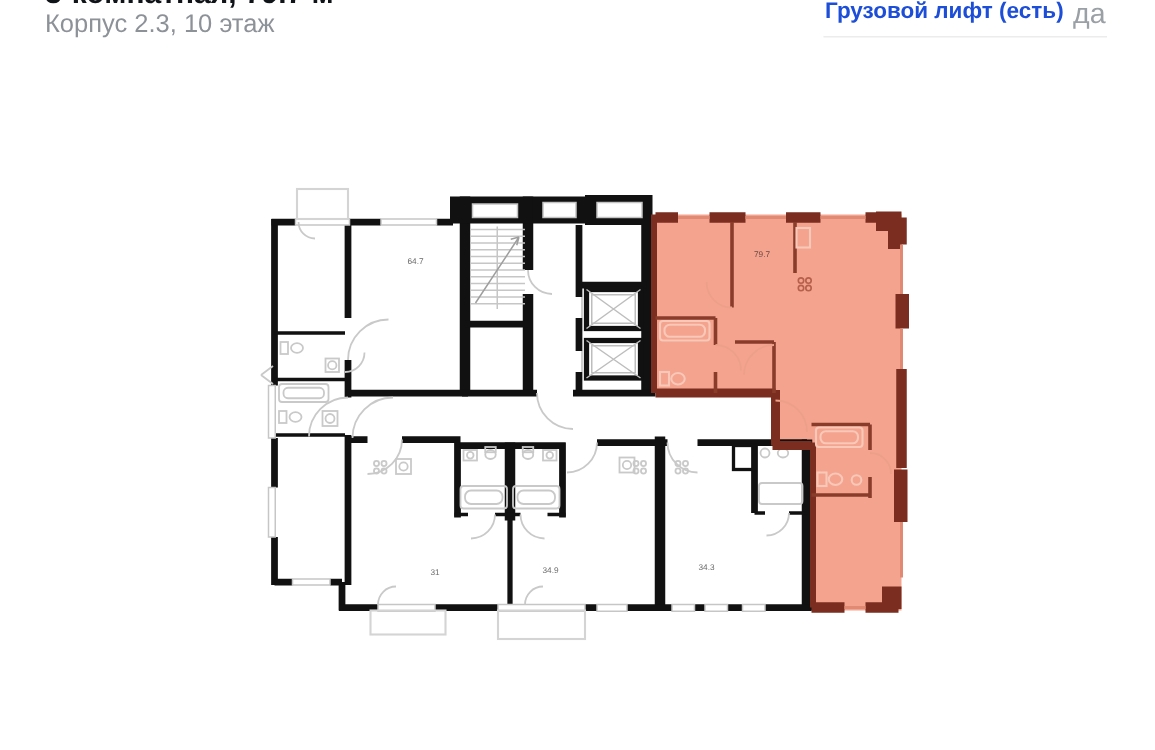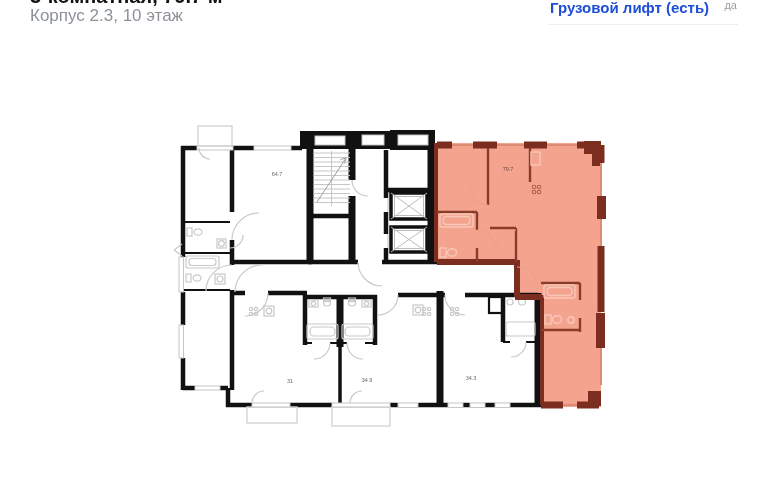--- a/index.html
+++ b/index.html
@@ -11,21 +11,21 @@
     position:absolute;top:-15px;left:30px;font-size:20px;font-weight:bold;
     color:#101317;white-space:nowrap;
   }
   .subtitle{
     position:absolute;top:6px;left:30px;font-size:17px;color:#8d9299;white-space:nowrap;text-align:right;
   }
   .spec-label{
     position:absolute;top:-1px;left:550px;font-size:15px;font-weight:bold;color:#1d4ed8;white-space:nowrap;
   }
   .spec-value{
-    position:absolute;top:-1px;right:33px;font-size:11px;color:#9aa0a5;white-space:nowrap;
+    position:absolute;top:-1px;right:33px;font-size:19px;color:#9aa0a5;white-space:nowrap;
   }
   .spec-divider{
     position:absolute;top:24px;left:549px;width:189px;height:1px;background:#ececec;
   }
   .plan-wrap{
     position:absolute;left:168px;top:112px;width:450px;height:330px;
   }
   svg text{font-family:"Liberation Sans", sans-serif;}
 </style>
 </head>

